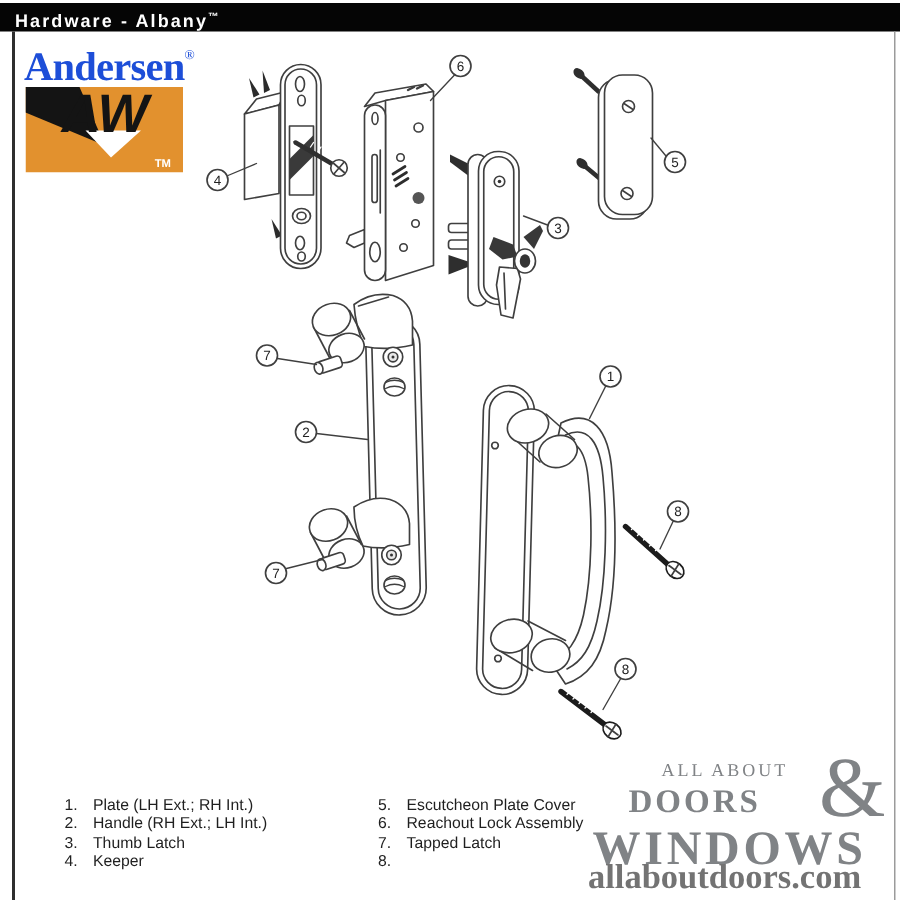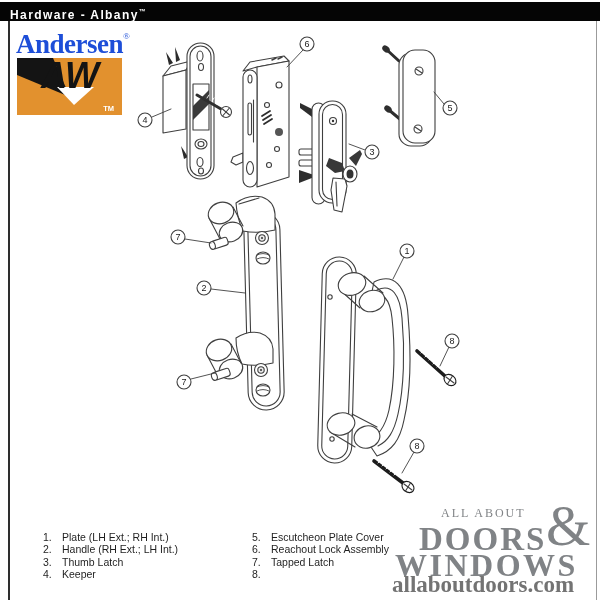--- a/index.html
+++ b/index.html
@@ -22,21 +22,21 @@
   .diagram{position:absolute;left:0;top:0;width:600px;height:600px;}
   
   .parts-col{position:absolute;font-size:10.5px;line-height:12.4px;color:#1f1f1f;}
   .parts-col.left{left:43px;top:531px;}
   .parts-col.right{left:252px;top:531px;}
   .pl-row{display:flex;}
   .pl-num{flex:none;width:19px;}
   
   .logo-word{position:absolute;font-family:"Liberation Serif",serif;color:#808386;white-space:nowrap;}
   .lw-allabout{left:441px;top:506px;font-size:12px;letter-spacing:2px;}
-  .lw-doors{left:419px;top:521px;font-size:33px;font-weight:700;letter-spacing:2px;}
+  .lw-doors{left:419px;top:521px;font-size:22px;font-weight:700;letter-spacing:2px;}
   .lw-amp{left:546px;top:497px;font-size:57px;line-height:1;}
   .lw-windows{left:395px;top:547px;font-size:32px;font-weight:700;letter-spacing:2.5px;text-align:center;}
   .lw-url{left:392px;top:572px;font-size:23px;font-weight:700;color:#737373;}
 </style>
 </head>
 <body>
 
 <div class="screen">
 
   <div class="header-bar">

